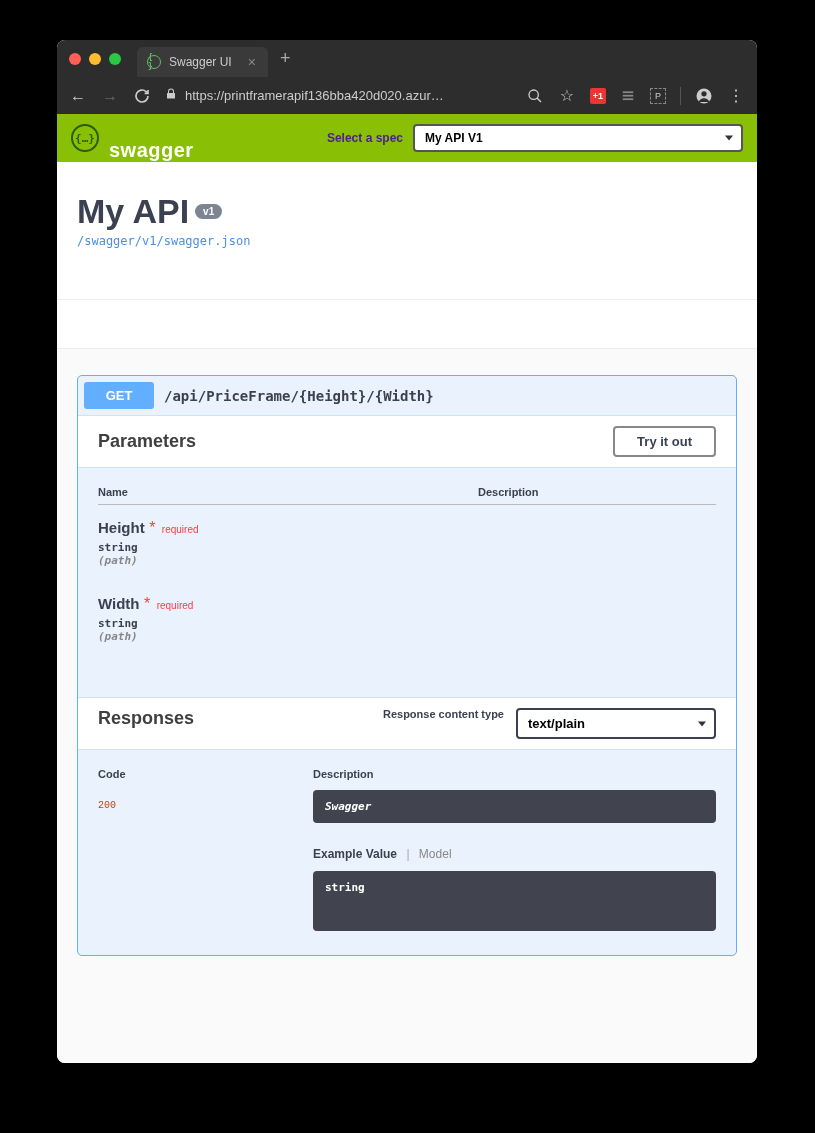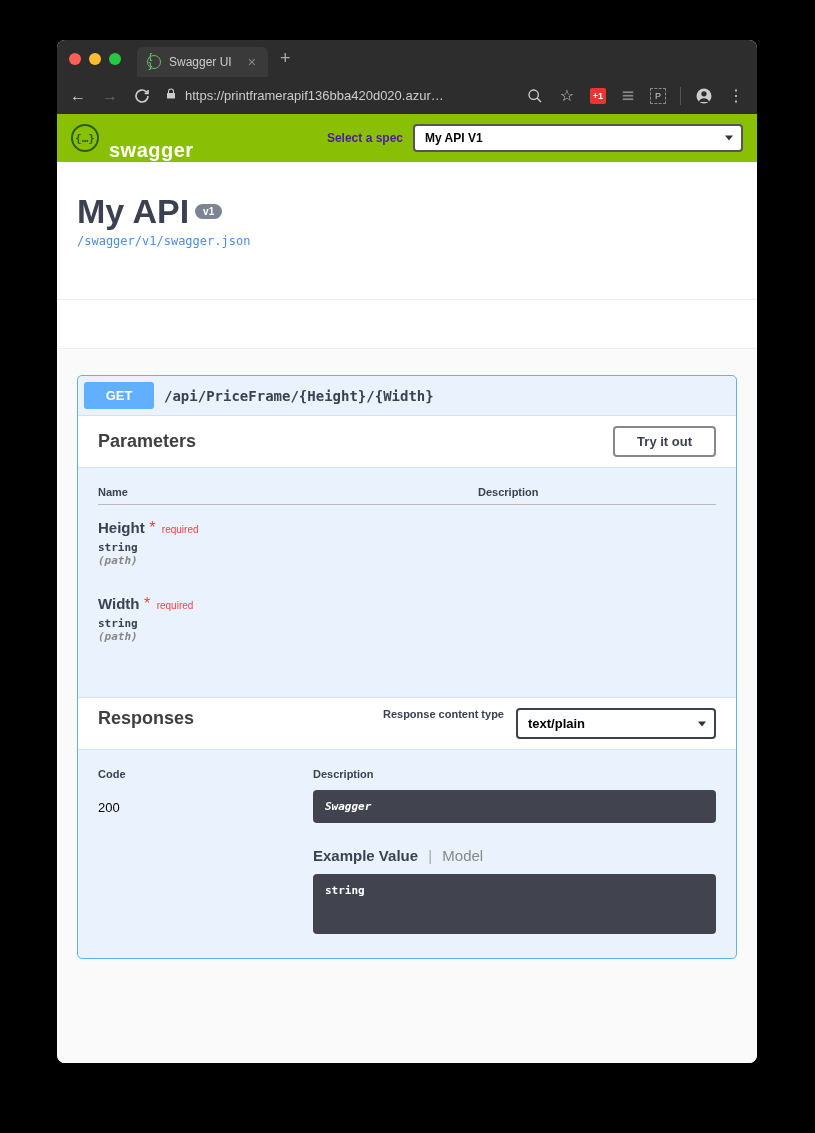--- a/index.html
+++ b/index.html
@@ -63,24 +63,24 @@
 .responses-header { background: #fff; display: flex; align-items: flex-start; padding: 10px 20px; gap: 12px; border-top: 1px solid #cde4f7; border-bottom: 1px solid #cde4f7; }
 .resp-type-label { margin-left: auto; font-size: 11px; font-weight: 700; color: #3b4151; }
 .resp-select-wrap { position: relative; }
 .resp-select { border: 2px solid #3b4151; border-radius: 4px; padding: 6px 30px 6px 10px; font-weight: 700; font-size: 13px; appearance: none; background: #fff; width: 200px; }
 .resp-select-wrap::after { content: ""; position: absolute; right: 10px; top: 50%; transform: translateY(-50%); border-left: 4px solid transparent; border-right: 4px solid transparent; border-top: 5px solid #333; pointer-events: none; }
 .responses-body { padding: 18px 20px 24px; }
 .resp-table-header { display: flex; font-size: 11px; font-weight: 700; color: #3b4151; padding-bottom: 10px; }
 .rcol-code { width: 215px; }
 .rcol-desc { flex: 1; }
 .resp-row { display: flex; }
-.code-val { width: 215px; font-size: 13px; color: #000000; padding-top: 10px; }
+.code-val { width: 215px; font-size: 10px; color: #c2410c; padding-top: 10px; font-family: Liberation Mono, monospace; }
 .desc-col { flex: 1; }
 .success-box { background: #41444e; color: #fff; font-family: monospace; font-size: 11px; font-weight: 700; font-style: italic; padding: 10px 12px; border-radius: 4px; }
-.example-tabs { margin-top: 24px; font-size: 15px; color: #3b4151; }
+.example-tabs { margin-top: 24px; font-size: 12px; color: #3b4151; }
 .example-tabs .active-tab { font-weight: 700; }
 .example-tabs .sep { color: #aaa; margin: 0 6px; }
 .example-tabs .inactive-tab { color: #888; cursor: pointer; }
 .example-box { background: #41444e; color: #fff; font-family: monospace; font-size: 11px; font-weight: 700; padding: 10px 12px; border-radius: 4px; margin-top: 10px; min-height: 60px; }
 </style>
 </head>
 <body>
 
 <div class="window">
   <div class="titlebar">

